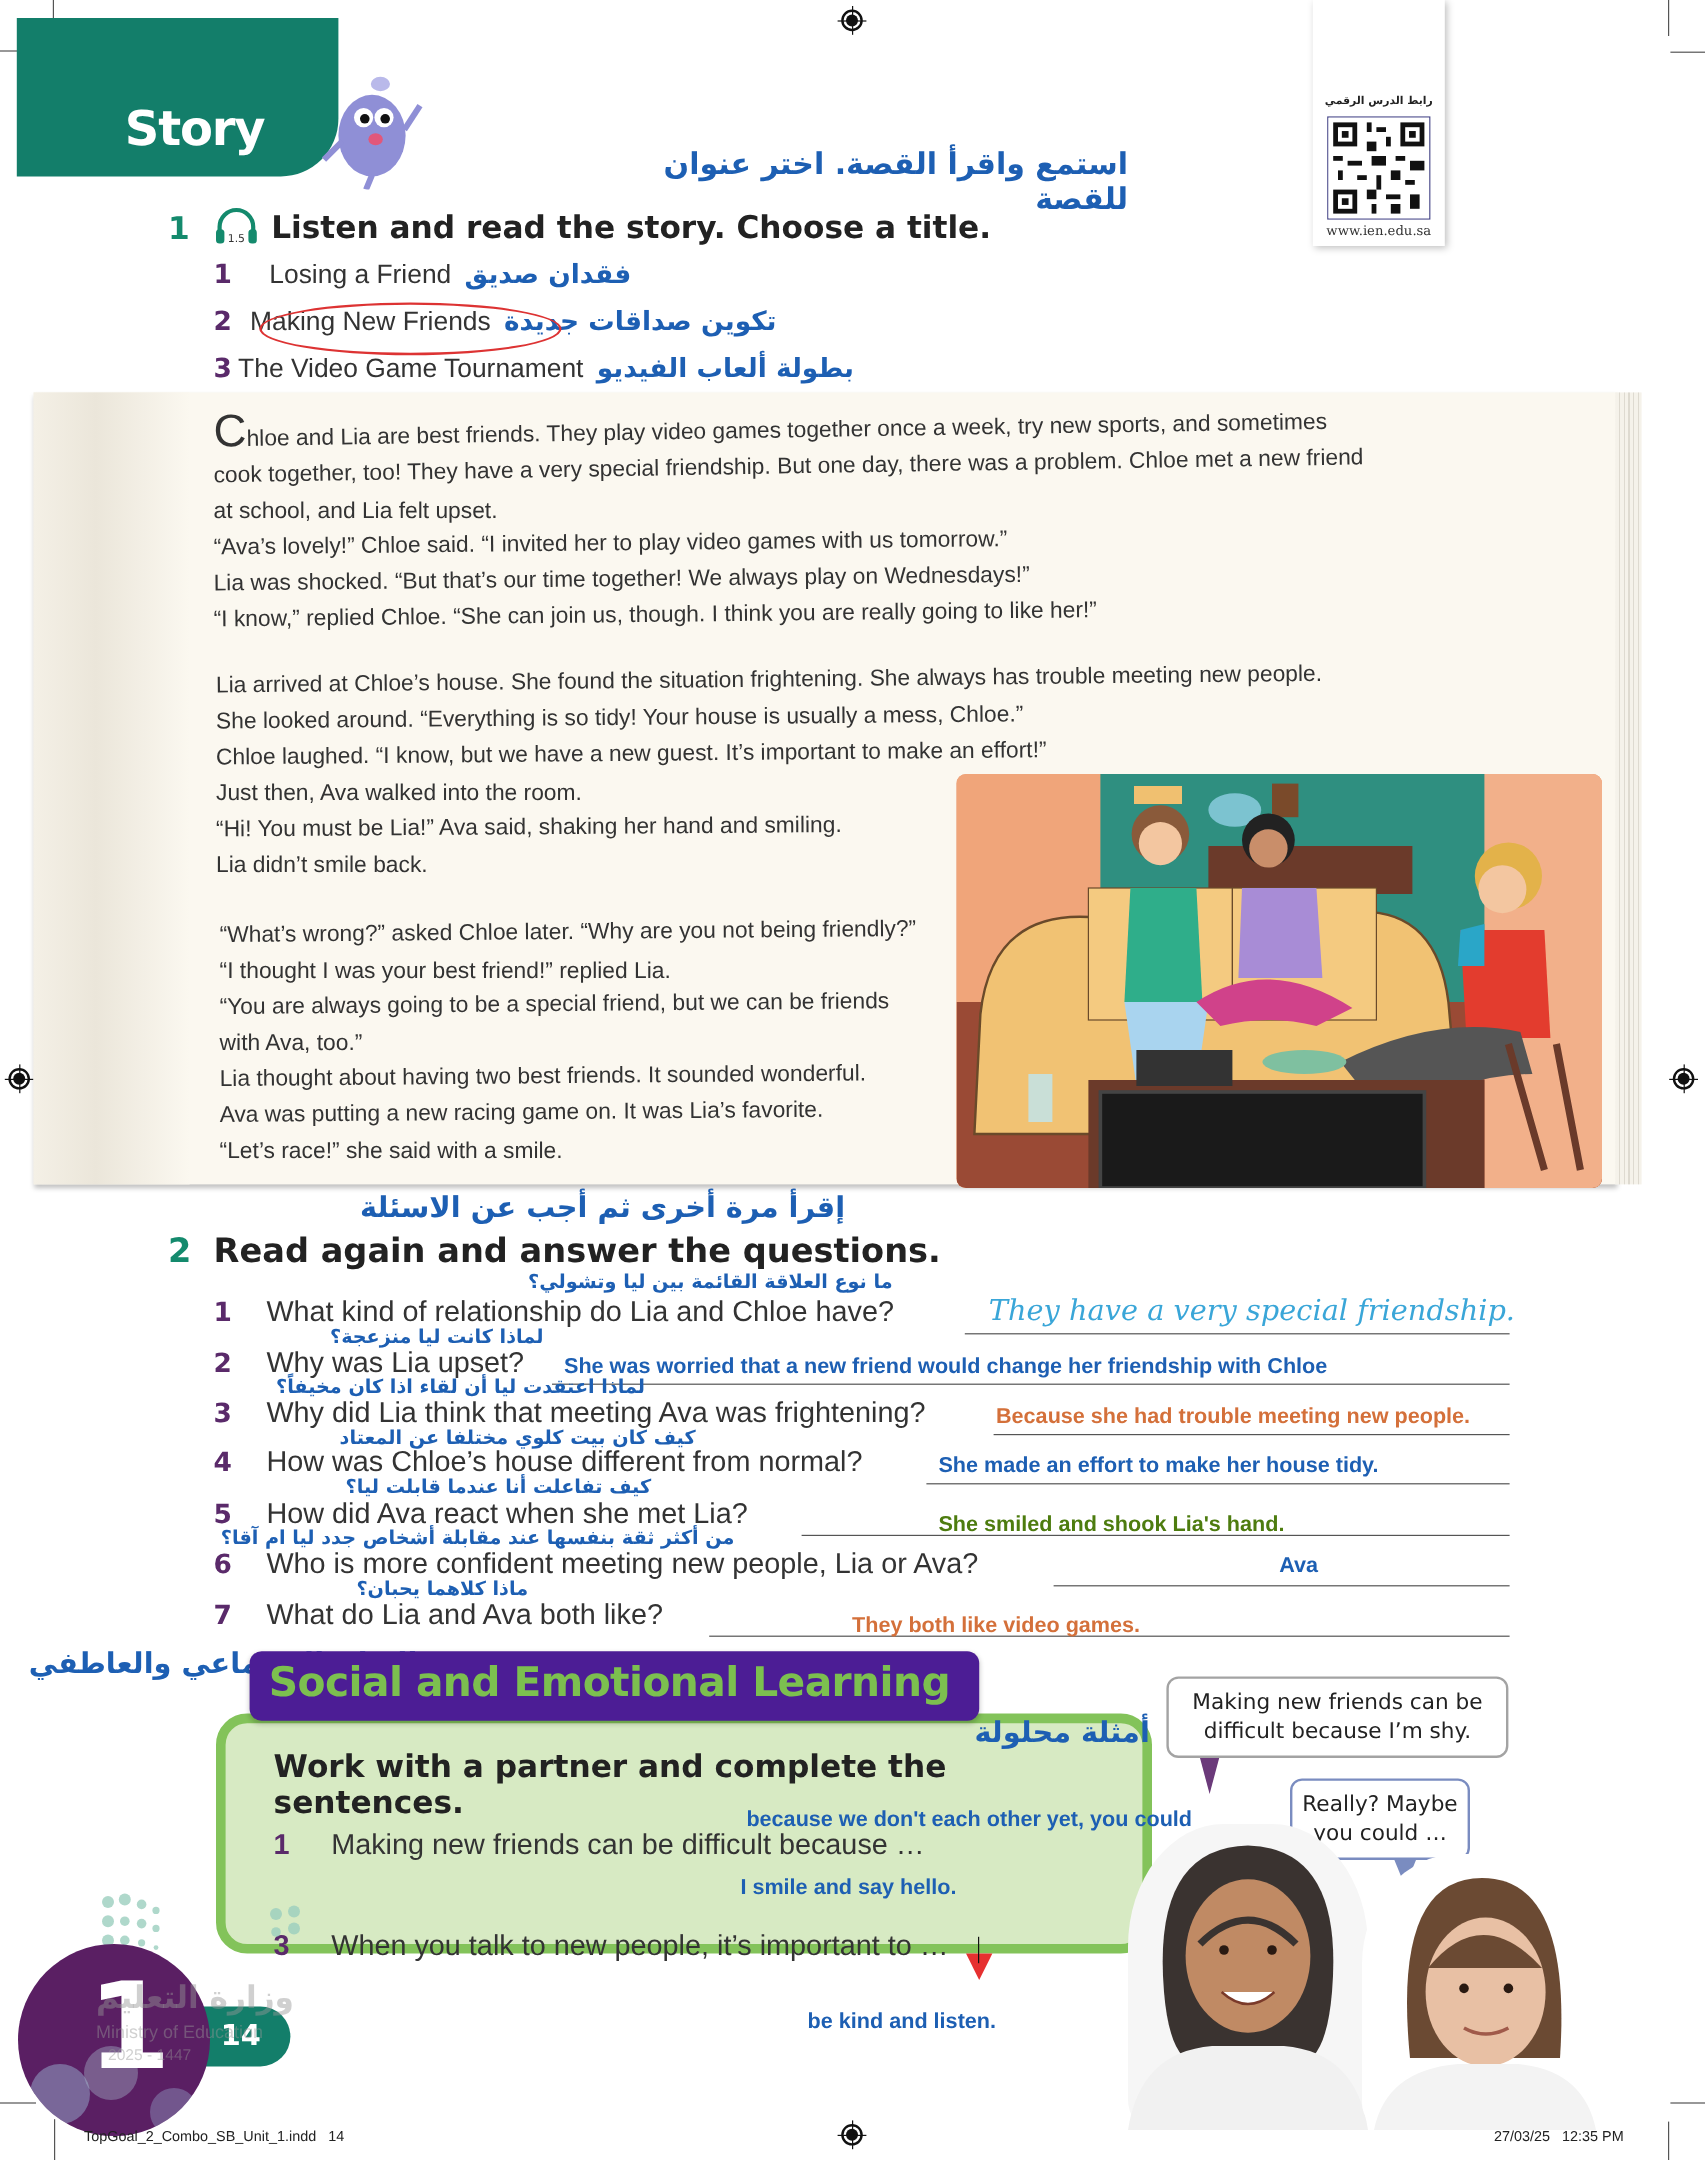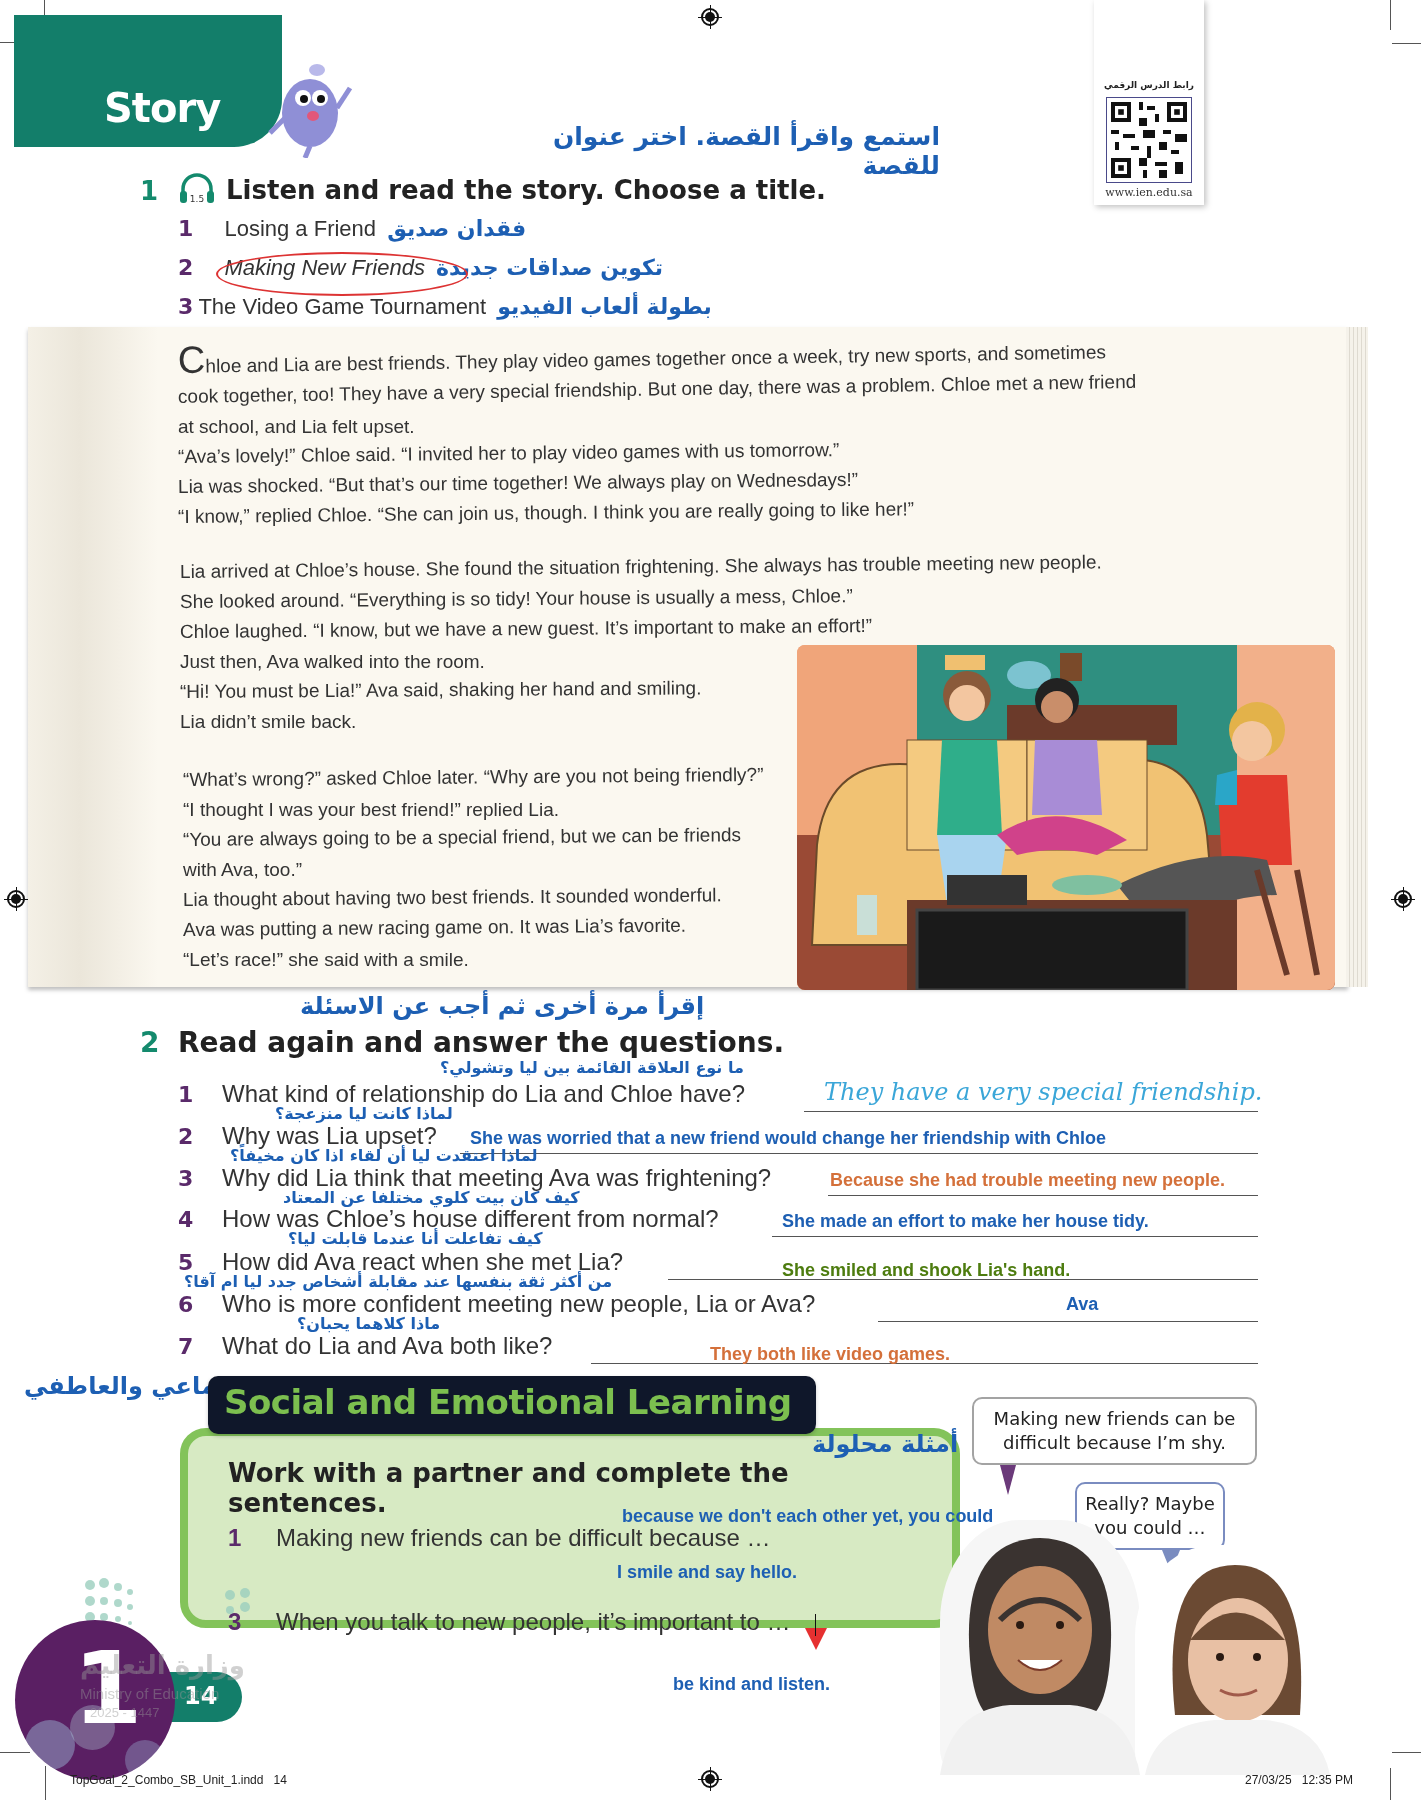--- a/index.html
+++ b/index.html
@@ -39,21 +39,21 @@
 
   .illus{left:797px;top:645px;width:538px;height:345px;border-radius:8px;overflow:hidden;background:#e9a27c;}
 
   .q-row{position:absolute;left:178px;height:36px;width:1080px;}
   .q-num{position:absolute;left:0;top:4px;font:bold 22px "DejaVu Sans",sans-serif;color:#5a2a6a;}
   .q-text{position:absolute;left:44px;top:2px;font:24px "Liberation Sans",sans-serif;color:#333;white-space:nowrap;}
   .q-line{position:absolute;height:1px;background:#555;top:33px;}
   .q-ans{position:absolute;top:8px;font:bold 18px "Liberation Sans",sans-serif;white-space:nowrap;}
   .q-ar{position:absolute;font:bold 16px "DejaVu Sans",sans-serif;color:#1d5fb3;direction:rtl;white-space:nowrap;}
 
-  .sel-title{left:208px;top:1376px;height:58px;width:608px;background:#0f172a;border-radius:10px;
+  .sel-title{left:208px;top:1376px;height:58px;width:608px;background:#4c1d95;border-radius:10px;
              box-shadow:0 2px 4px rgba(0,0,0,0.2);}
   .sel-title span{position:absolute;left:16px;top:6px;font:bold 34px "DejaVu Sans",sans-serif;color:#7cbf4f;letter-spacing:-0.5px;}
   .sel-box{left:180px;top:1428px;width:780px;height:200px;background:#d7eac3;border:8px solid #83c35a;border-radius:26px;box-sizing:border-box;}
   .sel-box .instr{position:absolute;left:40px;top:22px;font:bold 26px "DejaVu Sans",sans-serif;color:#222;}
   .sel-item{position:absolute;left:40px;font:24px "Liberation Sans",sans-serif;color:#333;white-space:nowrap;}
   .sel-item b{color:#5a2a6a;display:inline-block;width:48px;}
   .blue-ans{font:bold 18px "Liberation Sans",sans-serif;color:#1d5fb3;white-space:nowrap;}
 
   .bubble{position:absolute;background:#fff;border:2px solid #a3a3a3;border-radius:10px;text-align:center;
           font:18px "DejaVu Sans",sans-serif;color:#222;line-height:24px;}
@@ -157,21 +157,21 @@
 </div>
 <div class="abs ex-head" style="left:226px;top:175px;">Listen and read the story. Choose a title.</div>
 
 <div class="abs" style="left:178px;top:216px;">
   <span class="opt-num">1</span>
   <span class="opt-text" style="margin-left:26px;">Losing a Friend</span>
   <span class="arabic" style="font-size:22px;margin-left:6px;">فقدان صديق</span>
 </div>
 <div class="abs" style="left:178px;top:255px;">
   <span class="opt-num">2</span>
-  <span class="opt-text" style="margin-left:26px;font-style:italic;">Making New Friends</span>
+  <span class="opt-text" style="margin-left:10px;">Making New Friends</span>
   <span class="arabic" style="font-size:22px;margin-left:6px;">تكوين صداقات جديدة</span>
 </div>
 <div class="abs" style="left:216px;top:252px;width:248px;height:40px;border:2px solid #d33;border-radius:50%;"></div>
 <div class="abs" style="left:178px;top:294px;">
   <span class="opt-num">3</span>
   <span class="opt-text" style="">The Video Game Tournament</span>
   <span class="arabic" style="font-size:22px;margin-left:6px;">بطولة ألعاب الفيديو</span>
 </div>
 
 <div class="abs book">

